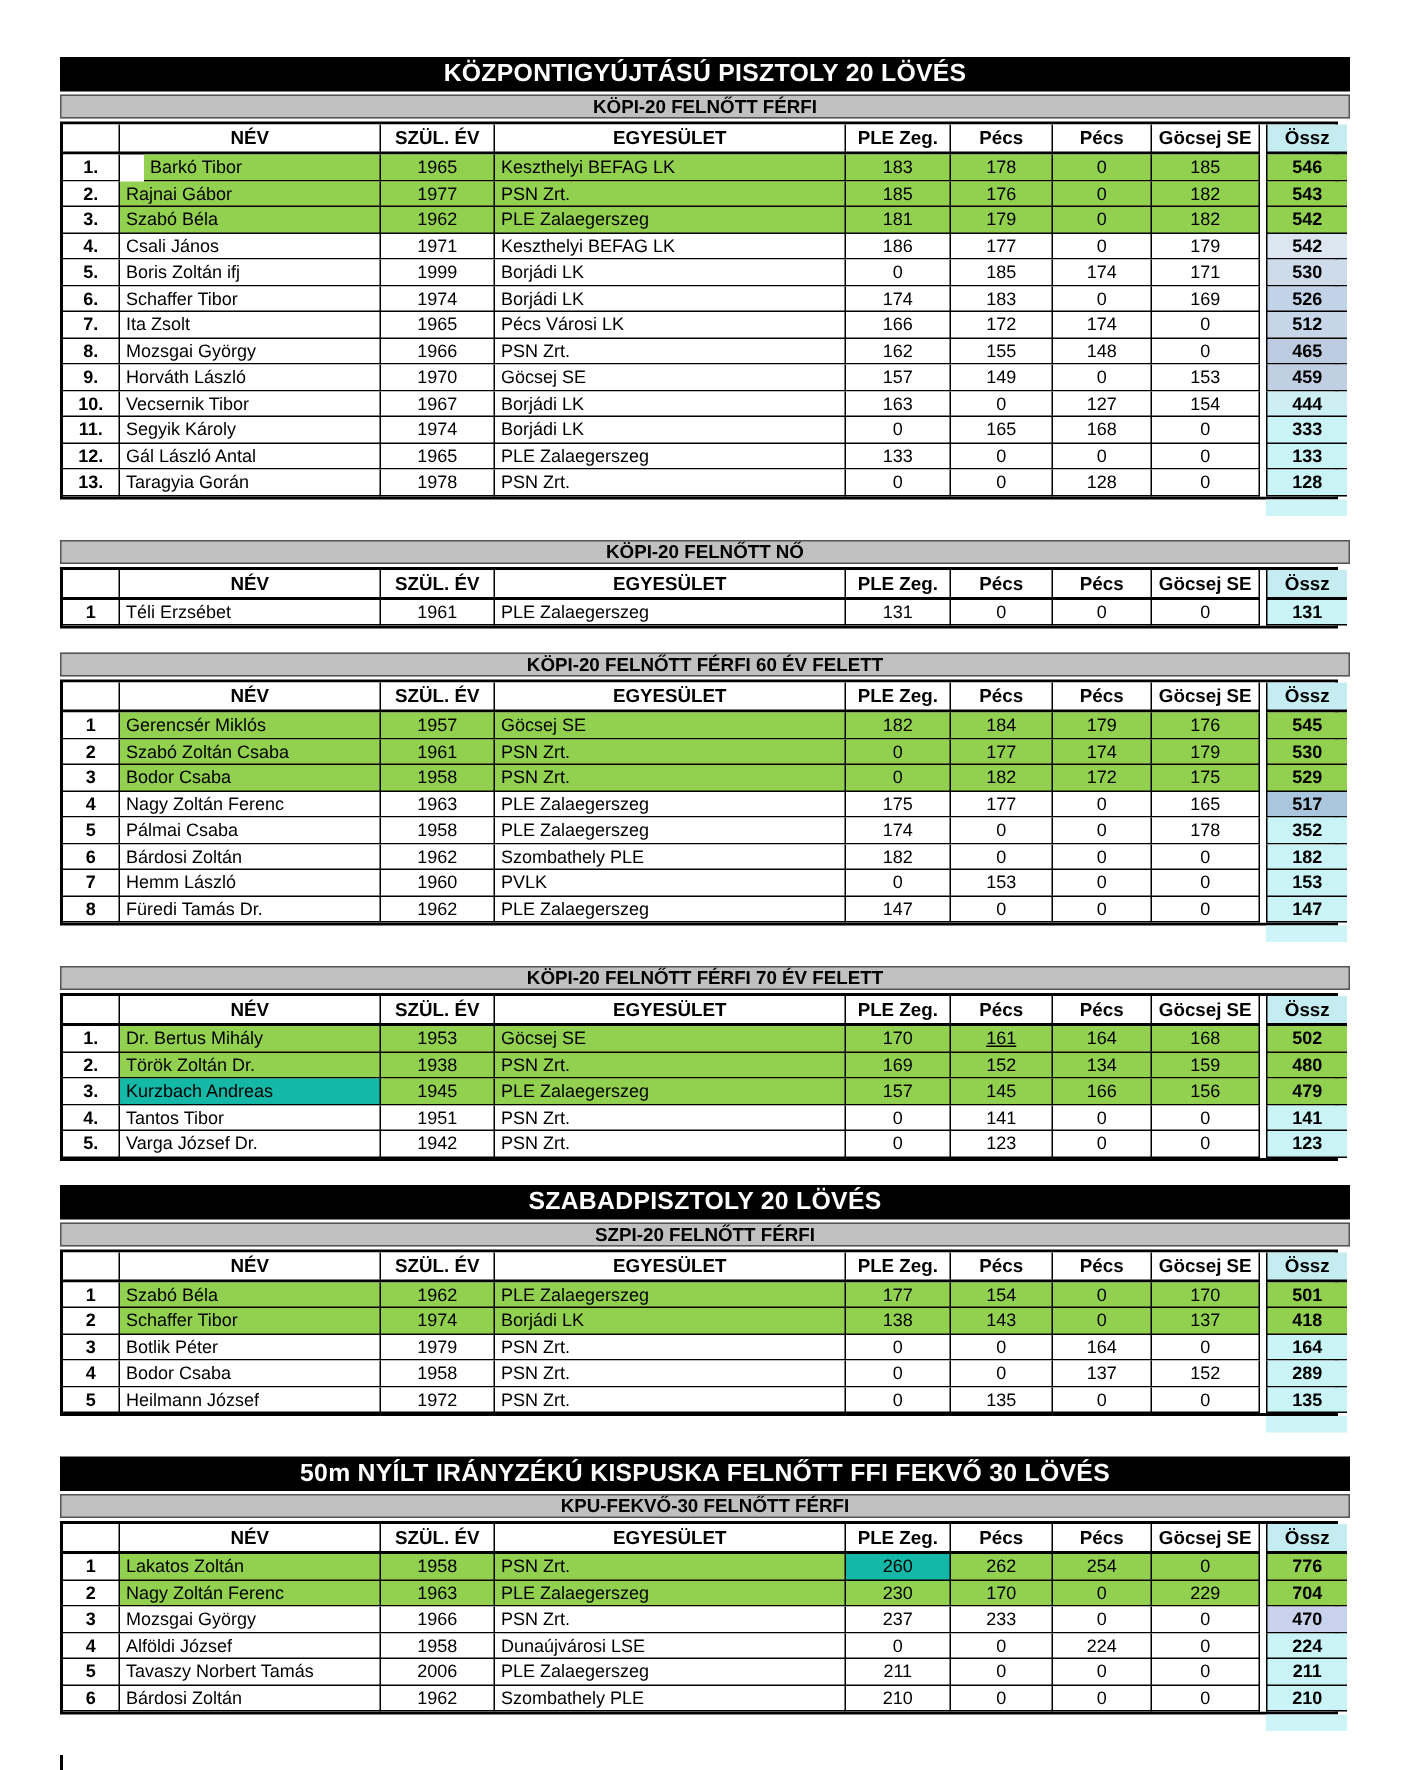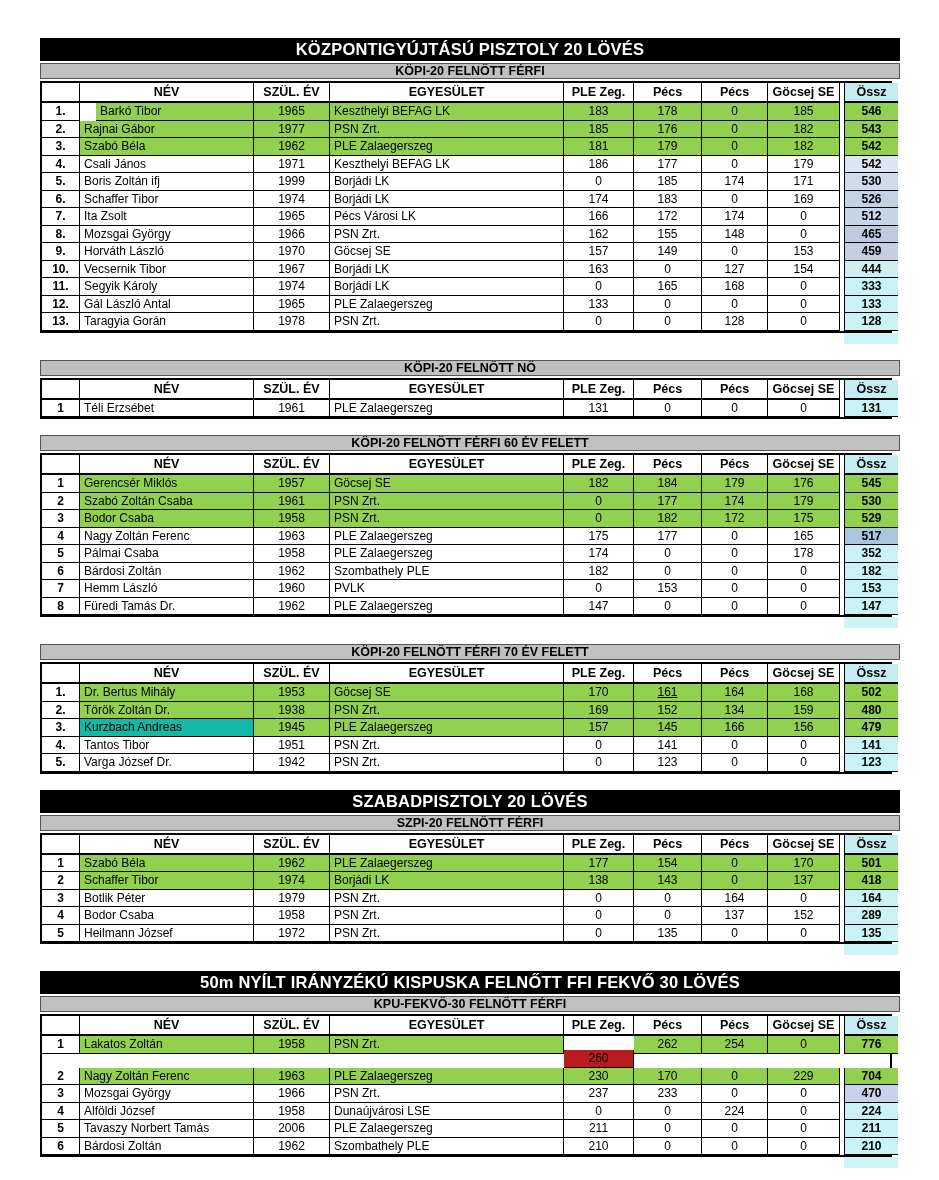--- a/index.html
+++ b/index.html
@@ -515,21 +515,21 @@
           <div class="cell">Pécs</div>
           <div class="cell">Göcsej SE</div>
           <div class="cell gap"></div>
           <div class="cell total" style="background: rgb(197, 237, 241);">Össz</div>
         </div>
         <div class="row">
           <div class="cell rank">1</div>
           <div class="cell left" style="background: rgb(146, 208, 80);">Lakatos Zoltán</div>
           <div class="cell" style="background: rgb(146, 208, 80);">1958</div>
           <div class="cell left" style="background: rgb(146, 208, 80);">PSN Zrt.</div>
-          <div class="cell" style="background: #b91c1c; margin-top: 14px;">260</div>
+          <div class="cell" style="background: #14b8a6;">260</div>
           <div class="cell" style="background: rgb(146, 208, 80);">262</div>
           <div class="cell" style="background: rgb(146, 208, 80);">254</div>
           <div class="cell" style="background: rgb(146, 208, 80);">0</div>
           <div class="cell gap"></div>
           <div class="cell total" style="background: rgb(146, 208, 80);">776</div>
         </div>
         <div class="row">
           <div class="cell rank">2</div>
           <div class="cell left" style="background: rgb(146, 208, 80);">Nagy Zoltán Ferenc</div>
           <div class="cell" style="background: rgb(146, 208, 80);">1963</div>

